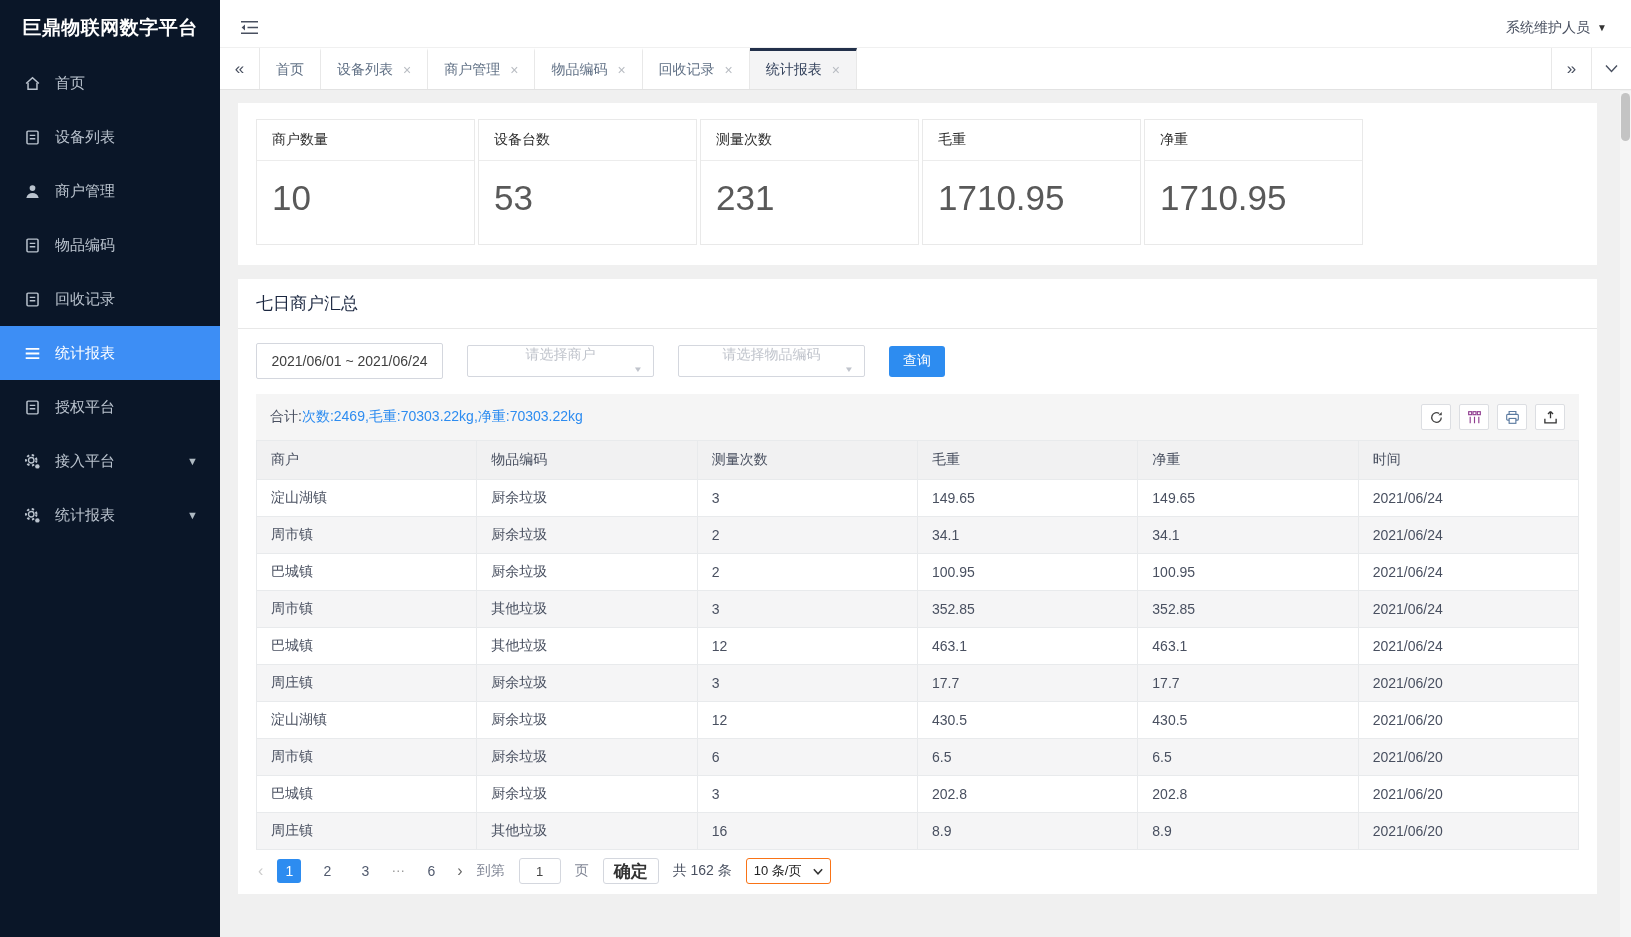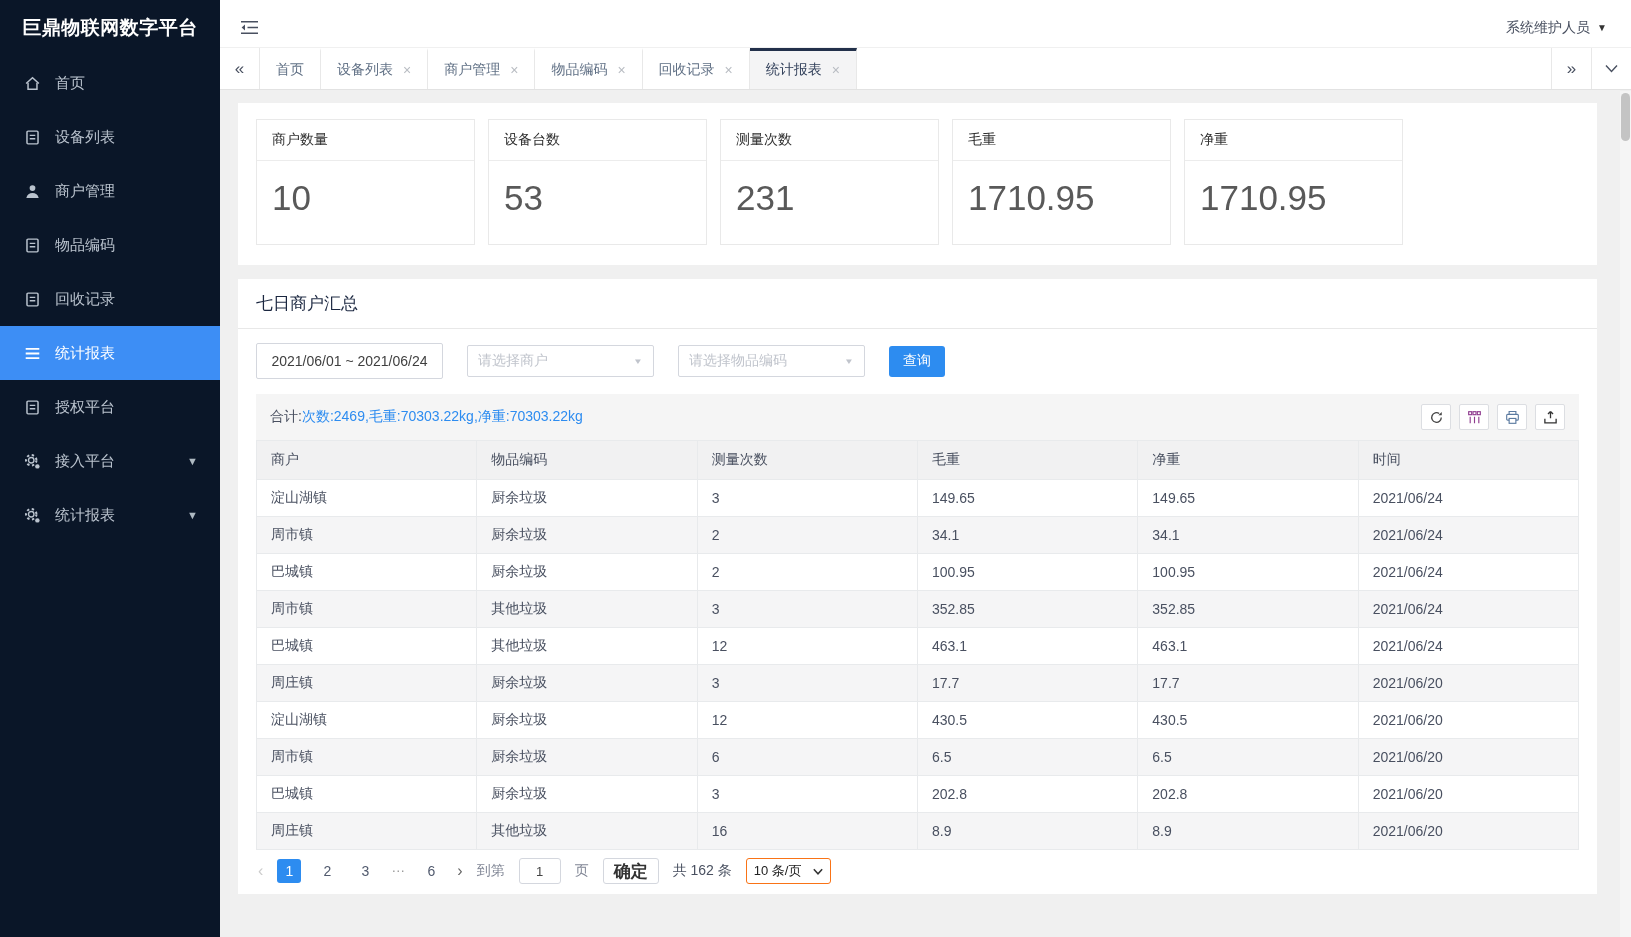--- a/index.html
+++ b/index.html
@@ -35,31 +35,31 @@
   .tab { display:flex; align-items:center; padding:0 16px; border-right:1px solid #e8e8e8;
     border-top:3px solid transparent; color:#607085; cursor:pointer; white-space:nowrap; }
   .tab .close { margin-left:10px; color:#b8bcc2; font-size:14px; }
   .tab.active { background:#f4f4f5; border-top-color:#22304a; color:#33415b; }
 
   
   .content { position:absolute; top:91px; left:0; right:0; bottom:0; overflow:hidden; padding:12px 34px 0 18px; }
   .panel { background:#fff; margin-bottom:14px; }
   .panel-title { font-size:17px; color:#1b2740; padding:13px 18px; border-bottom:1px solid #e8e8e8; }
 
-  .cards { display:flex; gap:13px; padding:16px 18px 20px; }
+  .cards { display:flex; gap:3px; padding:16px 18px 20px; }
   .card { width:219px; border:1px solid #e9e9e9; background:#fff; }
   .card-label { padding:11px 15px; color:#2f2f2f; border-bottom:1px solid #ececec; }
   .card-value { padding:17px 15px 26px; font-size:35px; color:#595959; }
 
   .filters { display:flex; align-items:center; gap:24px; padding:14px 18px 15px; }
   .date-input { width:187px; height:36px; border:1px solid #d4d7de; border-radius:2px;
     padding:0 10px; font-size:14px; color:#3f3f3f; text-align:center;
     font-family:"Liberation Sans","DejaVu Sans",sans-serif; background:#fff; }
   .select { width:187px; height:32px; border:1px solid #d4d7de; border-radius:2px; background:#fff;
-    display:flex; align-items:center; padding:0 10px; color:#c0c4cc; cursor:pointer; }
+    display:flex; align-items:center; padding:0 10px; color:#c0c4cc; cursor:pointer;flex-direction:column; }
   .select .scaret { margin-left:auto; font-size:10px; color:#c0c4cc; transform:scaleY(.8); }
   .btn-primary { height:31px; padding:0 14px; background:#2d8cf0; color:#fff; border:none;
     border-radius:3px; font-size:14px; cursor:pointer; font-family:inherit; }
 
   .table-wrap { margin:0 18px; }
   .table-toolbar { background:#f5f5f5; height:46px; display:flex; align-items:center; padding:0 14px; }
   .total-label { color:#495060; }
   .total-value { color:#2d8cf0; }
   .tool-btns { margin-left:auto; display:flex; gap:8px; }
   .tool-btn { width:30px; height:26px; background:#fff; border:1px solid #dcdee2; border-radius:2px;

